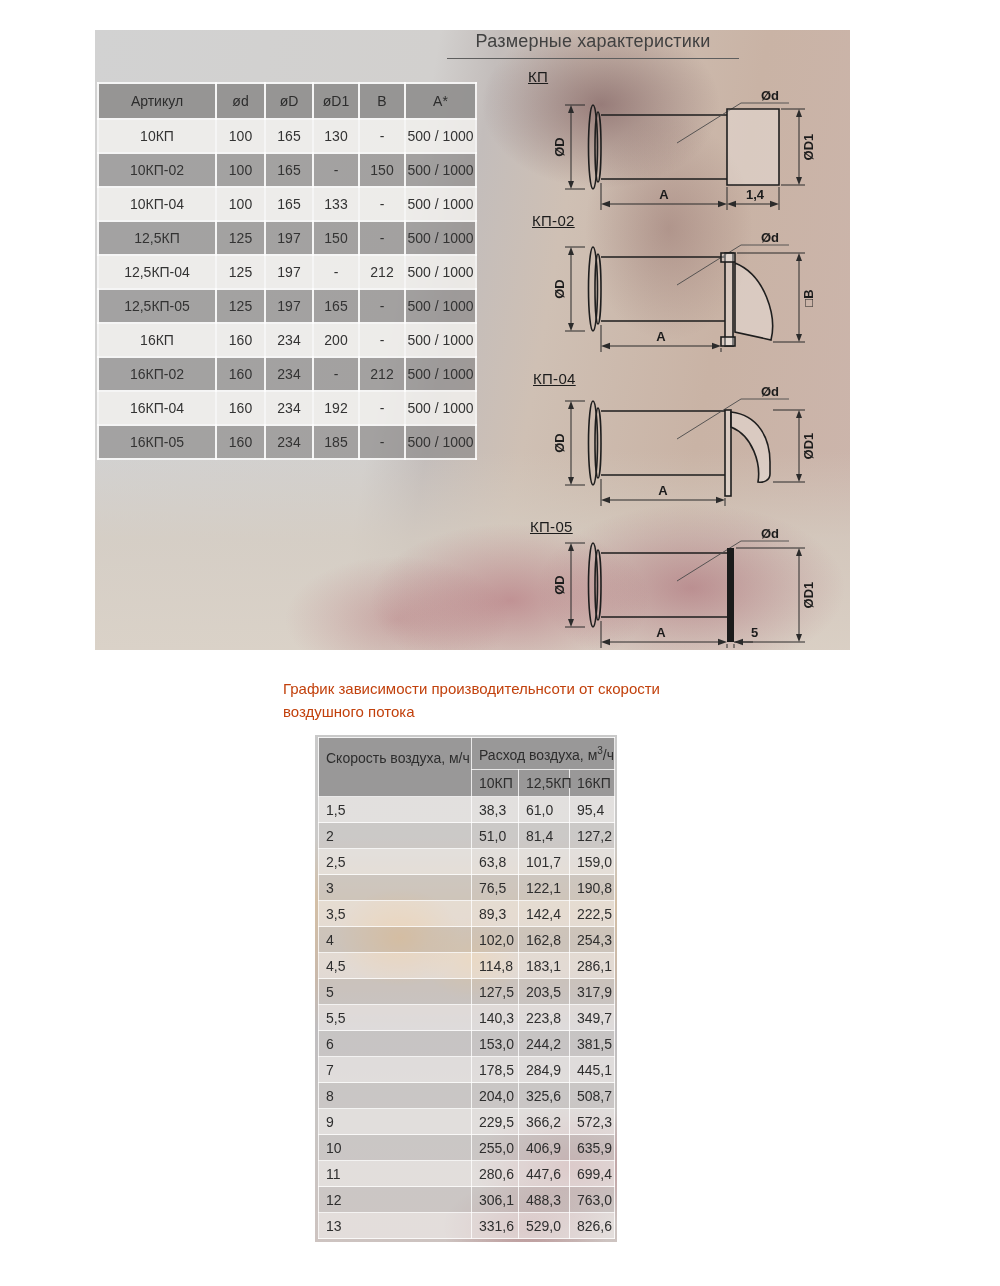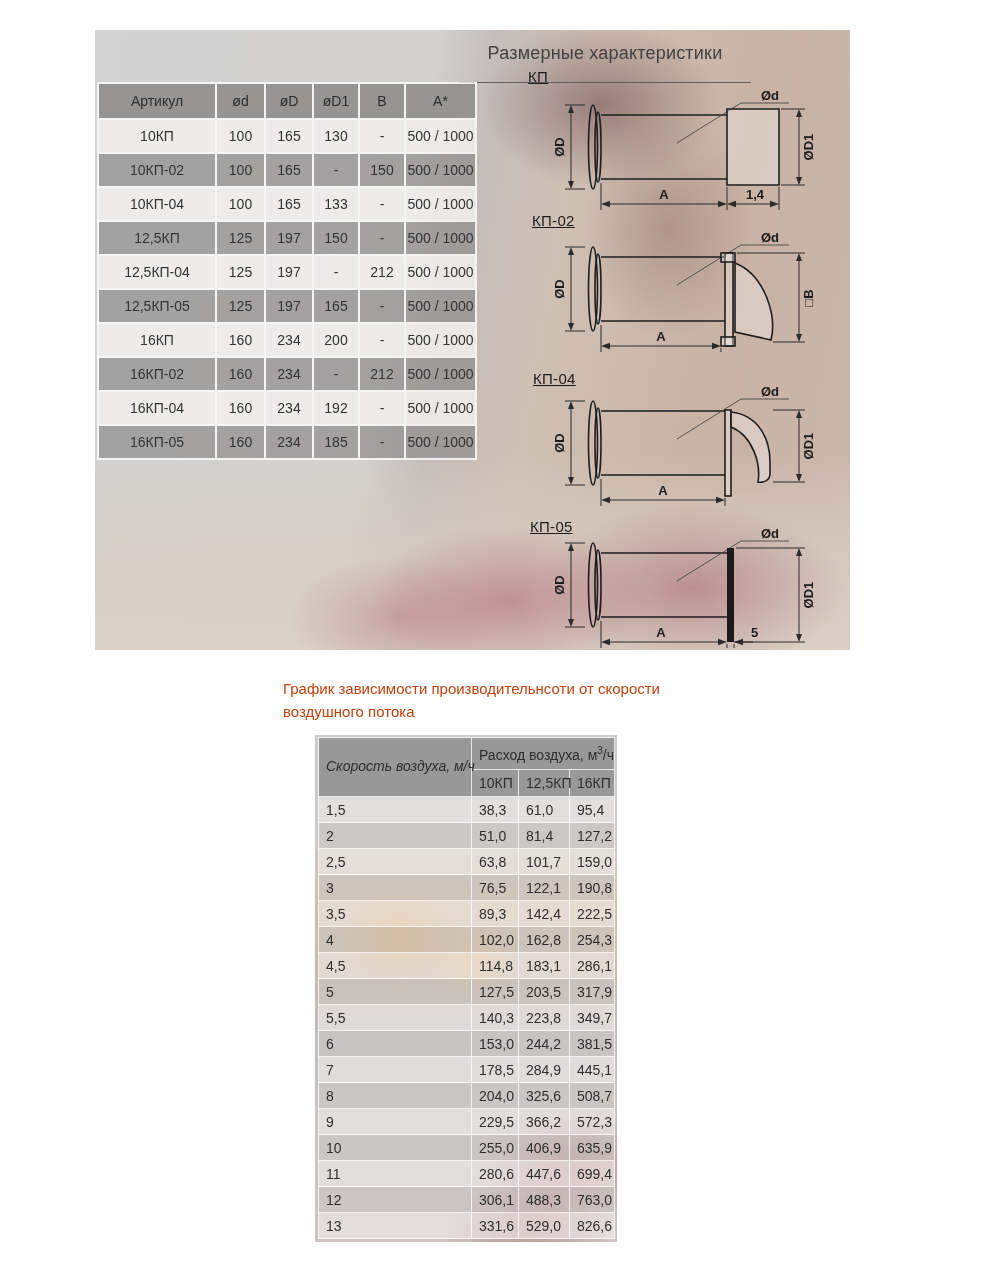--- a/index.html
+++ b/index.html
@@ -20,23 +20,23 @@
       radial-gradient(200px 110px at 55% 92%, rgba(164,74,92,.45), transparent 70%),
       radial-gradient(220px 120px at 79% 90%, rgba(150,62,82,.42), transparent 70%),
       radial-gradient(160px 90px at 40% 95%, rgba(172,92,102,.35), transparent 70%),
       linear-gradient(to bottom, rgba(0,0,0,0) 68%, rgba(214,205,194,.75) 82%, rgba(219,210,199,.9) 100%),
       linear-gradient(100deg, #d2d2d2 0%, #d2d0ce 40%, #c3bdbb 47%, #cfc0b4 58%, #c9b3a5 78%, #ccb5ac 100%);
     overflow:hidden;
   }
 
   .main-title {
     position:absolute; left:352px; top:1px; width:292px;
-    margin:12px; text-align:center;
+    margin:0; text-align:center;
     font-size:18px; font-weight:500; letter-spacing:.2px; color:#414141;
-    padding-bottom:18px; border-bottom:1px solid #5e5e5e;
+    padding-bottom:6px; border-bottom:1px solid #5e5e5e;
   }
 
   
   .dim-table {
     position:absolute; left:2px; top:52px;
     border-collapse:collapse; table-layout:fixed; width:378px;
     font-size:14px; color:#333; text-align:center;
   }
   .dim-table th, .dim-table td {
     border:2px solid rgba(255,255,255,.78);
@@ -82,21 +82,21 @@
     border-collapse:collapse; table-layout:fixed; width:296px;
     font-size:14px; color:#2e2e2e;
   }
   .flow-table th, .flow-table td {
     border:1px solid rgba(255,255,255,.78);
     text-align:left; padding:0 0 0 7px; white-space:nowrap; overflow:visible;
   }
   .flow-table thead th { background:rgba(150,149,148,.93); font-weight:400; color:#2d2d2d; }
   .flow-table thead tr:first-child th { height:32px; }
   .flow-table thead tr:last-child  th { height:27px; }
-  .flow-table thead th.span-head { vertical-align:top; padding-top:20px;font-style:italic; }
+  .flow-table thead th.span-head { vertical-align:top; padding-top:12px; }
   .flow-table td { height:26px; }
   .flow-table tbody tr:nth-child(odd)  td { background:rgba(240,238,236,.62); }
   .flow-table tbody tr:nth-child(even) td { background:rgba(203,200,198,.60); }
   .flow-table sup { font-size:10px; }
 </style>
 </head>
 <body>
 
 <section class="photo-top">
 

